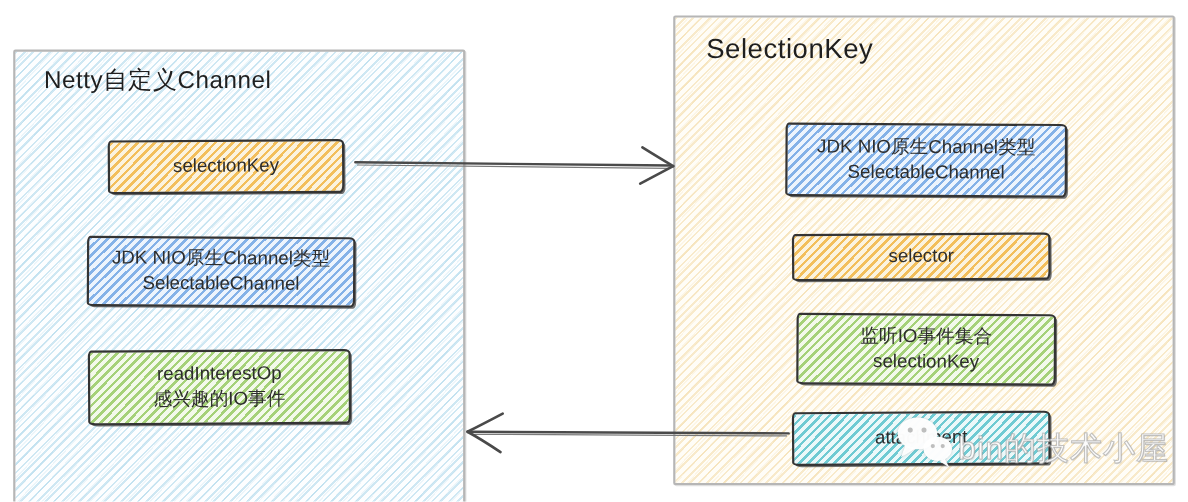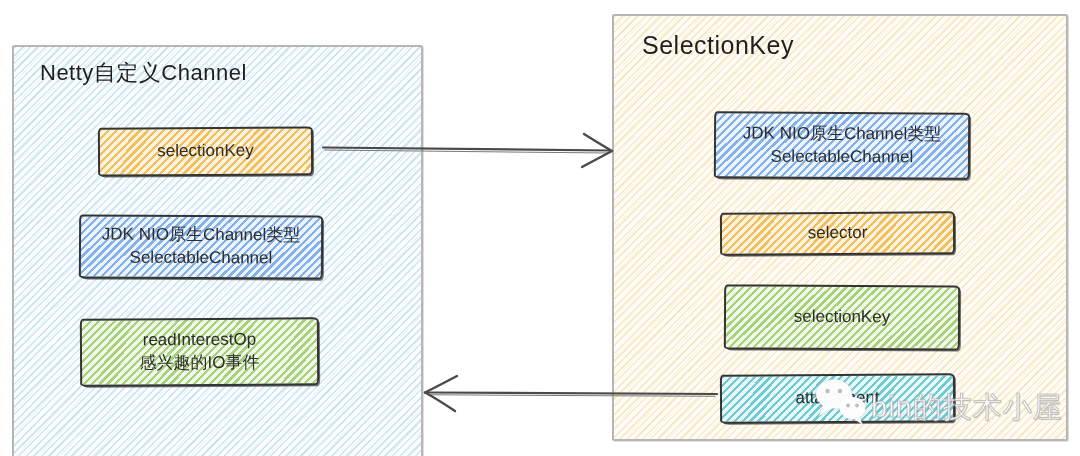--- a/index.html
+++ b/index.html
@@ -142,20 +142,21 @@
     <div class="sketch-box fill-blue rp-box1 tilt-b">
       <span>JDK NIO原生Channel类型</span>
       <span>SelectableChannel</span>
     </div>
 
     <div class="sketch-box fill-orange rp-box2 tilt-a">
       <span>selector</span>
     </div>
 
     <div class="sketch-box fill-green rp-box3 tilt-b">
+      <span>监听IO事件集合</span>
       <span>selectionKey</span>
     </div>
 
     <div class="sketch-box fill-teal rp-box4 tilt-a">
       <span>attachment</span>
     </div>
   </section>
 
   <svg class="arrows" viewBox="0 0 1080 456">
 

